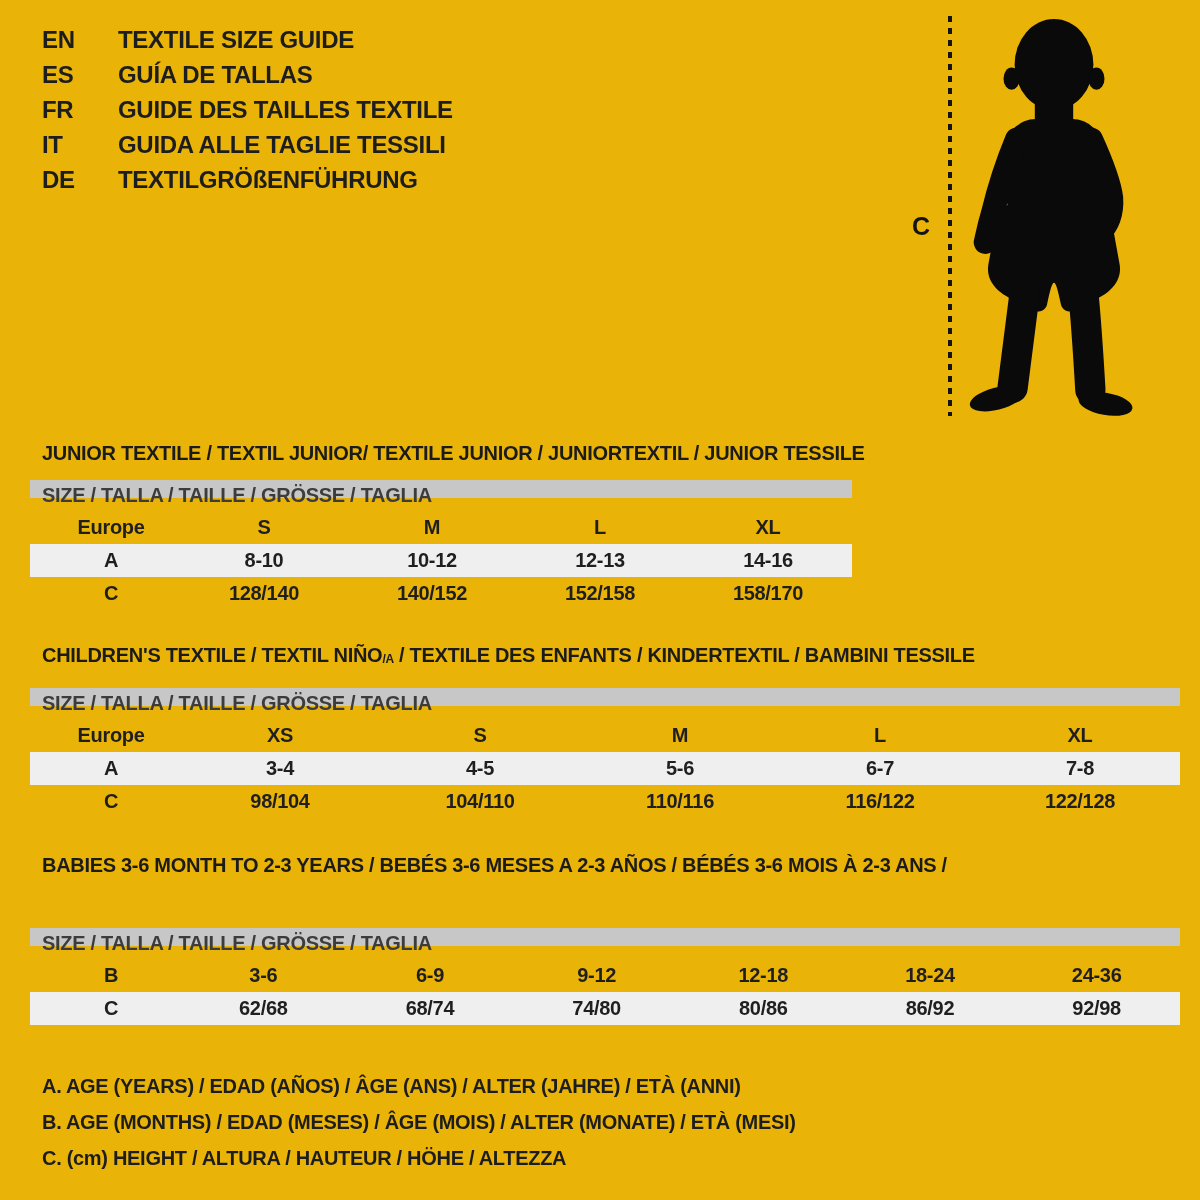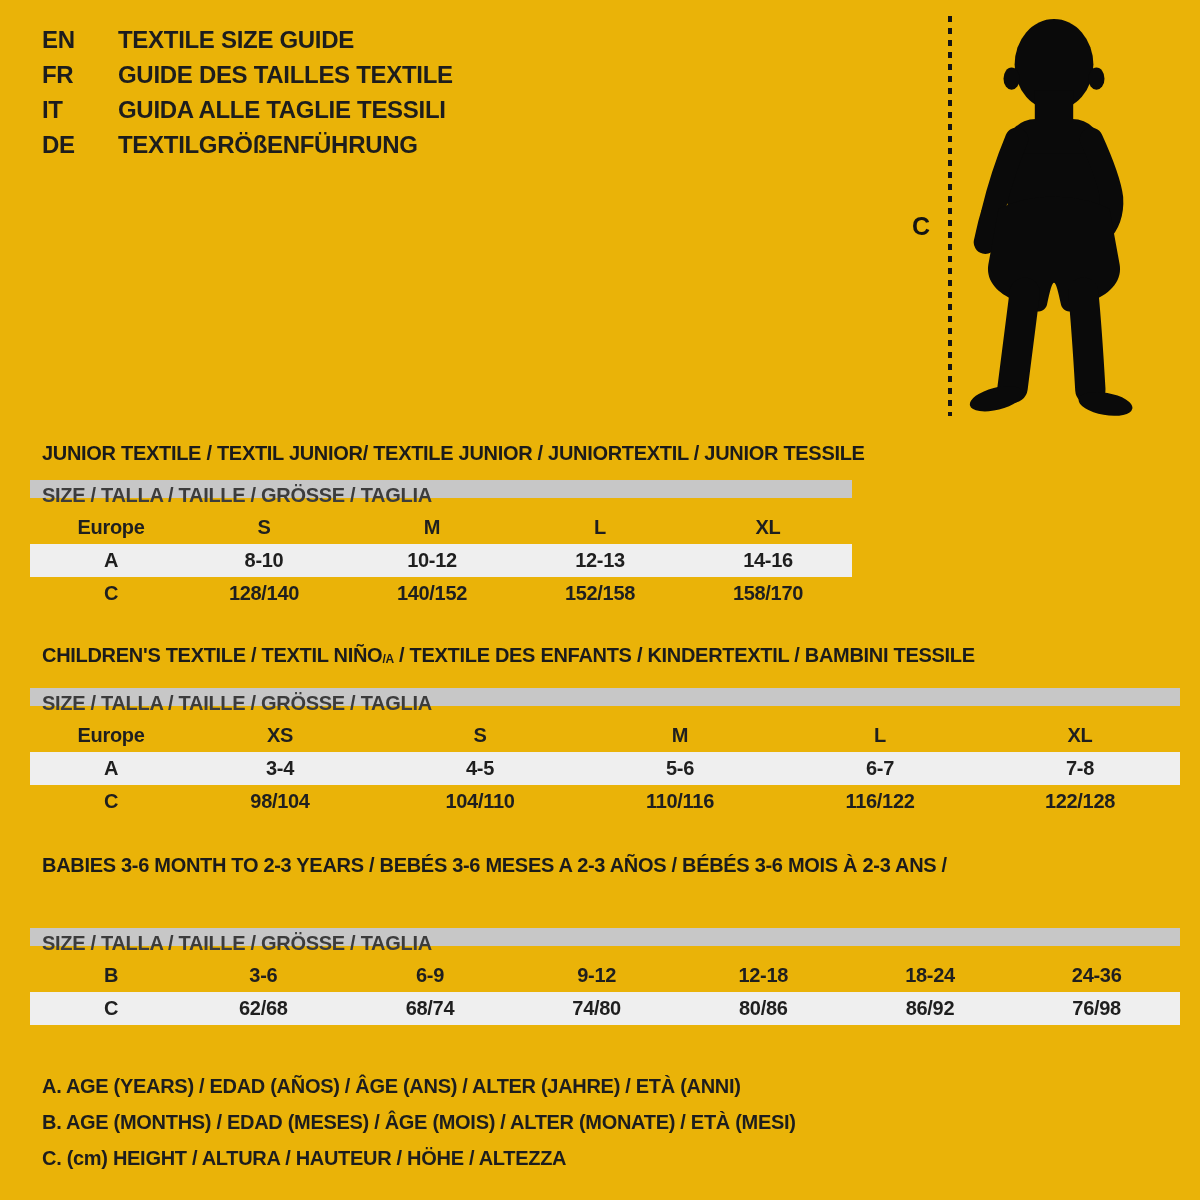--- a/index.html
+++ b/index.html
@@ -49,20 +49,24 @@
 <body>
 
 <div class="page">
 
   <div class="lang-list" id="langList">
       <div class="lang-row">
         <span class="lang-code">EN</span>
         <span class="lang-title">TEXTILE SIZE GUIDE</span>
       </div>
       <div class="lang-row">
+        <span class="lang-code">ES</span>
+        <span class="lang-title">GUÍA DE TALLAS</span>
+      </div>
+      <div class="lang-row">
         <span class="lang-code">FR</span>
         <span class="lang-title">GUIDE DES TAILLES TEXTILE</span>
       </div>
       <div class="lang-row">
         <span class="lang-code">IT</span>
         <span class="lang-title">GUIDA ALLE TAGLIE TESSILI</span>
       </div>
       <div class="lang-row">
         <span class="lang-code">DE</span>
         <span class="lang-title">TEXTILGRÖßENFÜHRUNG</span>
@@ -201,21 +205,21 @@
             <td>18-24</td>
             <td>24-36</td>
           </tr>
           <tr class="shaded" style="background: rgb(239, 239, 239);">
             <td class="label-cell">C</td>
             <td>62/68</td>
             <td>68/74</td>
             <td>74/80</td>
             <td>80/86</td>
             <td>86/92</td>
-            <td>76/98</td>
+            <td>92/98</td>
           </tr>
         </tbody>
       </table>
     </div>
 
   <div class="legend" id="legendBox">
       <div class="legend-line">A. AGE (YEARS) / EDAD (AÑOS) / ÂGE (ANS) / ALTER (JAHRE) / ETÀ (ANNI)</div>
       <div class="legend-line">B. AGE (MONTHS) / EDAD (MESES) / ÂGE (MOIS) / ALTER (MONATE) / ETÀ (MESI)</div>
       <div class="legend-line">C. (cm) HEIGHT / ALTURA / HAUTEUR / HÖHE / ALTEZZA</div>
     </div>

